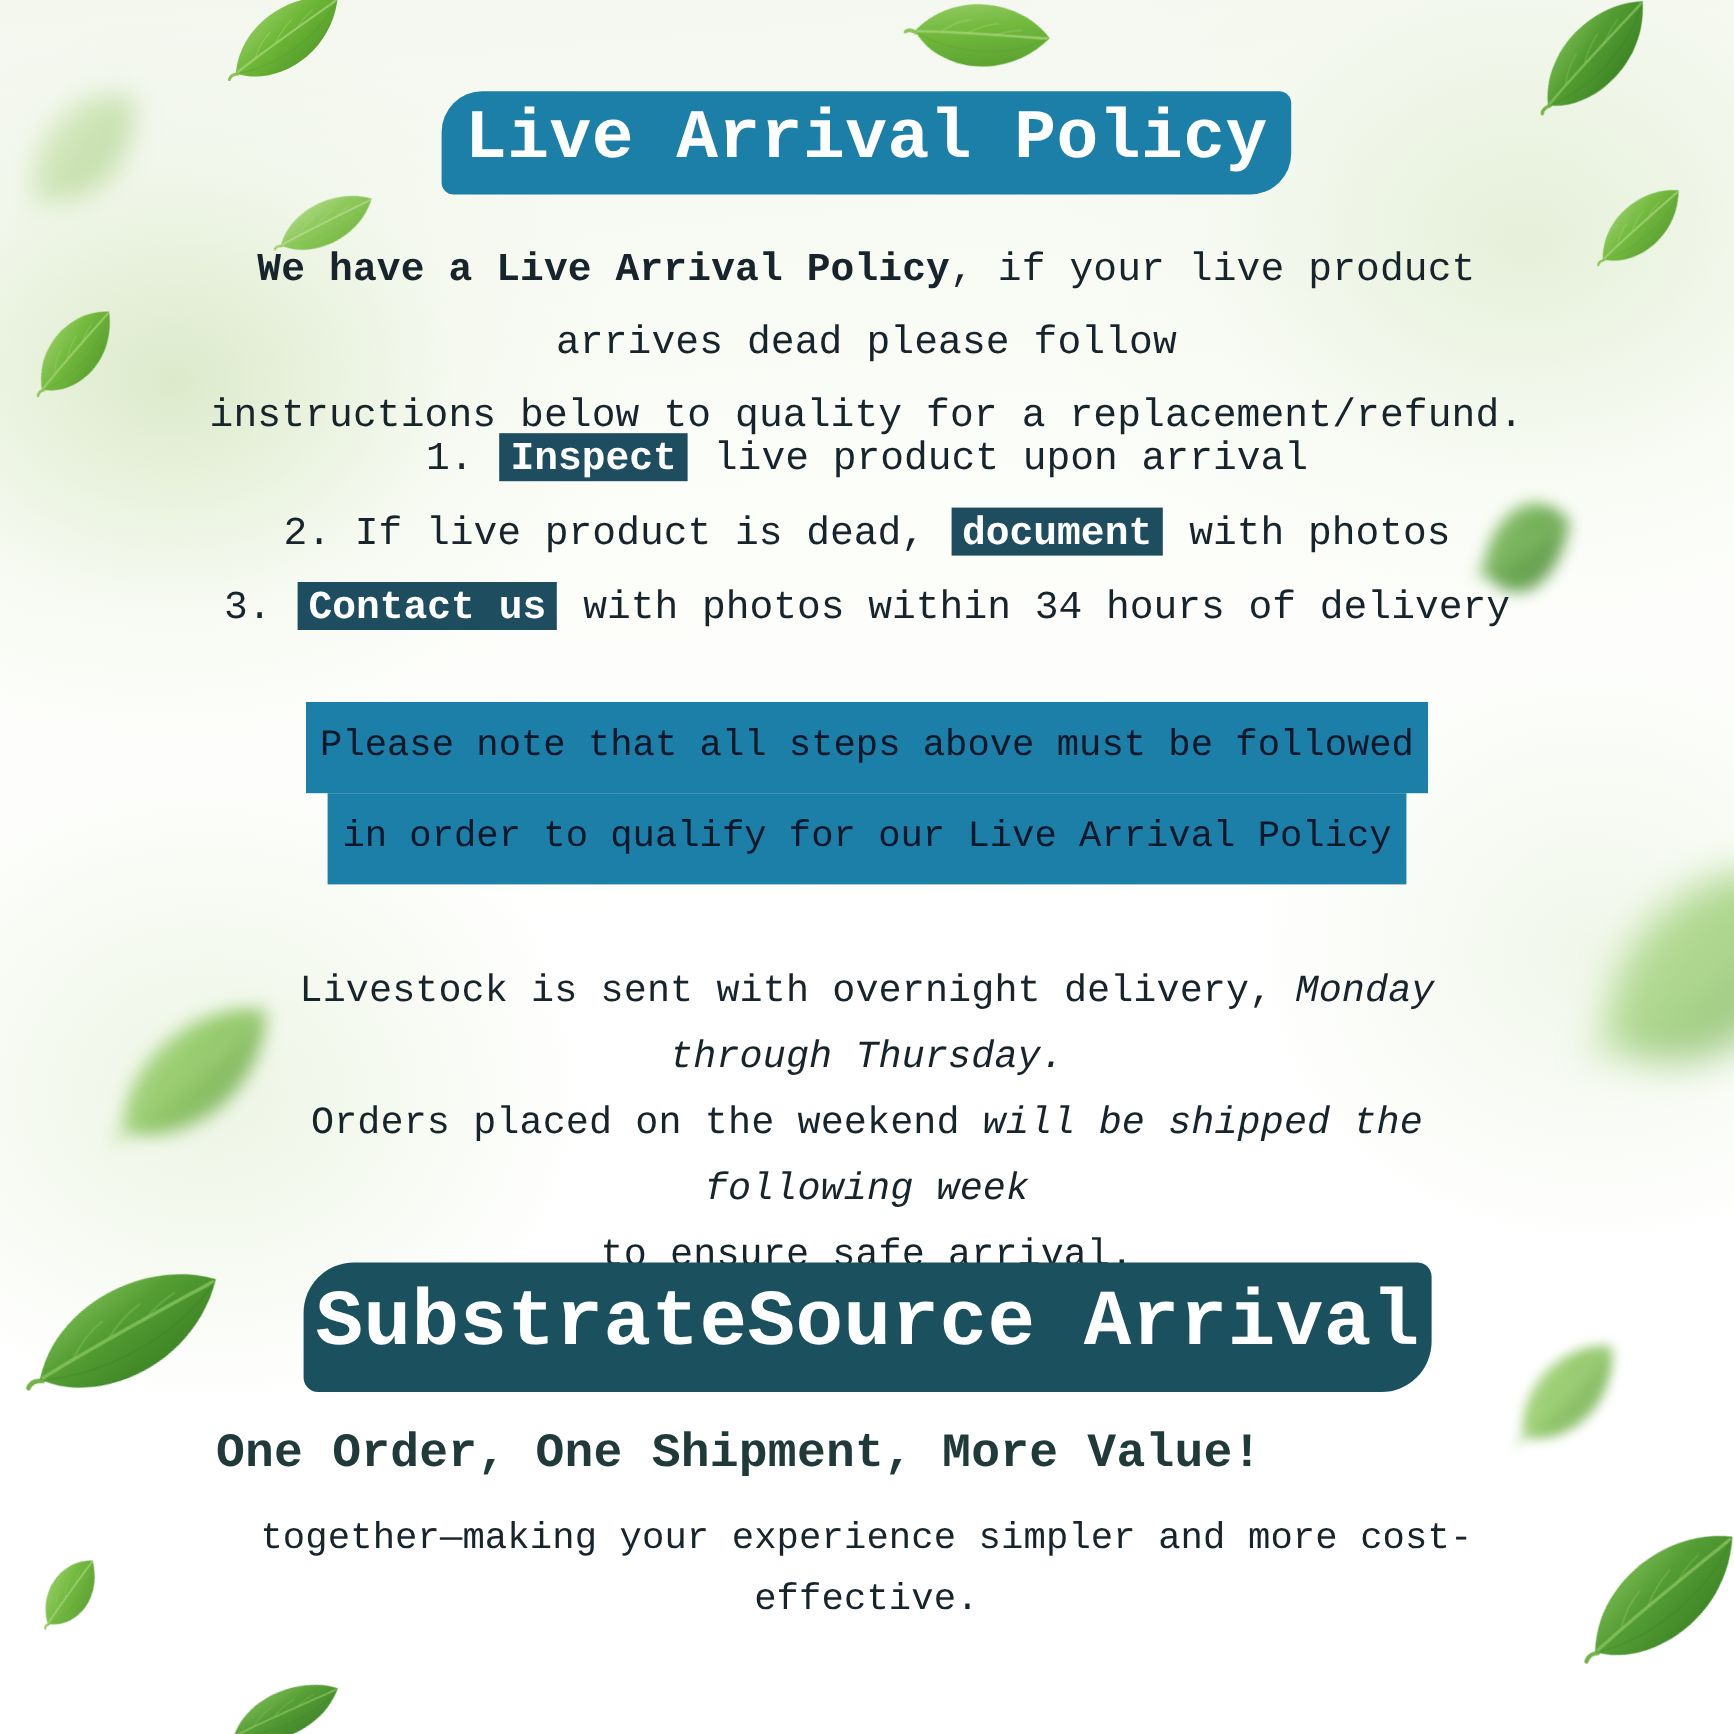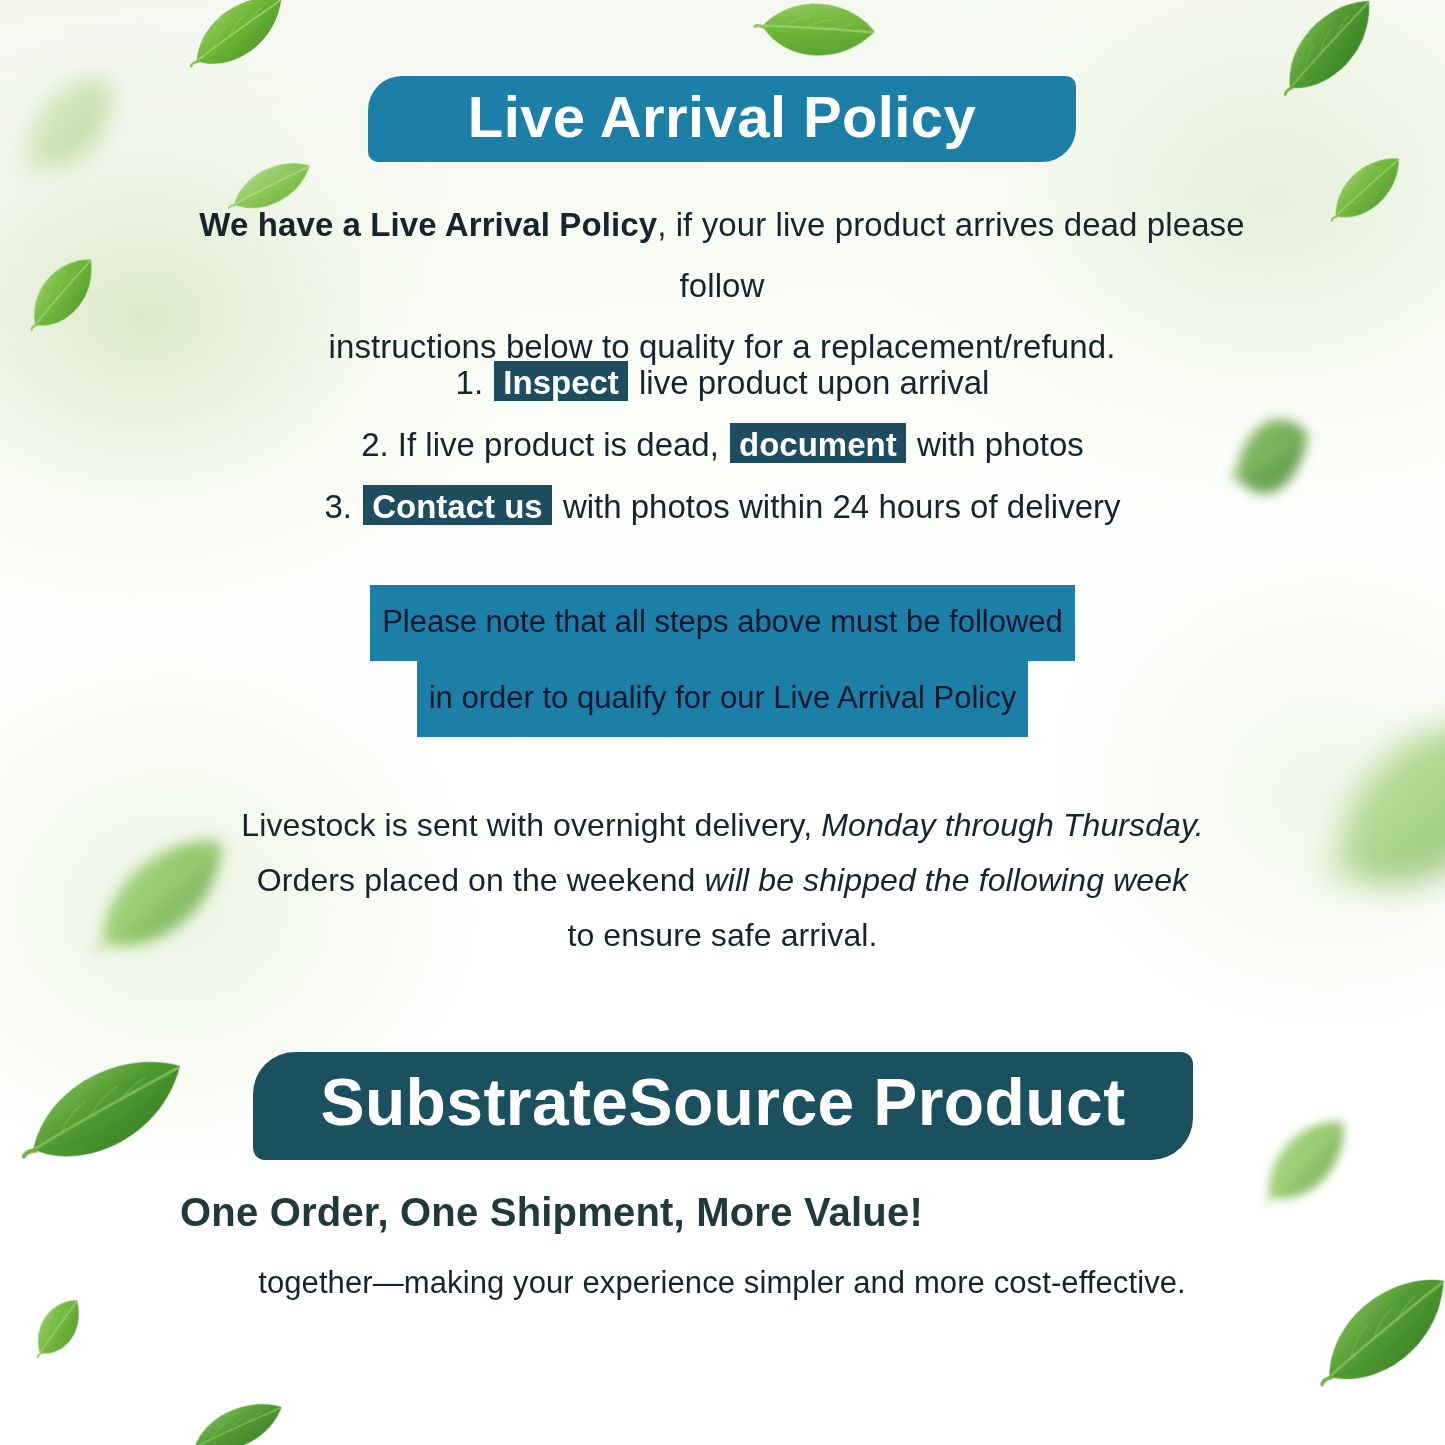--- a/index.html
+++ b/index.html
@@ -39,20 +39,21 @@
     transform-origin: 50% 50%;
   }
   .leaf svg { display: block; width: 100%; height: 100%; }
 
   
   #content {
     position: relative;
     z-index: 3;
     width: 1445px;
     height: 1037px;
+    font-family: Liberation Mono, monospace;
   }
 
   .banner {
     position: absolute;
     display: flex;
     align-items: center;
     justify-content: center;
     color: #ffffff;
     font-weight: 700;
     letter-spacing: 0.4px;
@@ -470,21 +471,21 @@
       <div class="step-line">
         <span>2.</span>
         <span>If live product is dead,</span>
         <span class="hl">document</span>
         <span>with photos</span>
       </div>
 
       <div class="step-line">
         <span>3.</span>
         <span class="hl">Contact us</span>
-        <span>with photos within 24 hours of delivery</span>
+        <span>with photos within 34 hours of delivery</span>
       </div>
 
     </div>
 
     <div class="note">
       <div>
         <span class="note-line">Please note that all steps above must be followed</span>
       </div>
       <div>
         <span class="note-line">in order to qualify for our Live Arrival Policy</span>
@@ -497,21 +498,21 @@
         <i>Monday through Thursday.</i>
       </div>
       <div>
         <span>Orders placed on the weekend</span>
         <i>will be shipped the following week</i>
       </div>
       <div>to ensure safe arrival.</div>
     </div>
 
     <div class="banner banner-bottom">
-      <span>SubstrateSource Product</span>
+      <span>SubstrateSource Arrival</span>
     </div>
 
     <div class="subhead">One Order, One Shipment, More Value!</div>
 
     <div class="outro">
       <div>together—making your experience simpler and more cost-effective.</div>
     </div>
 
   </div>
 </div>

